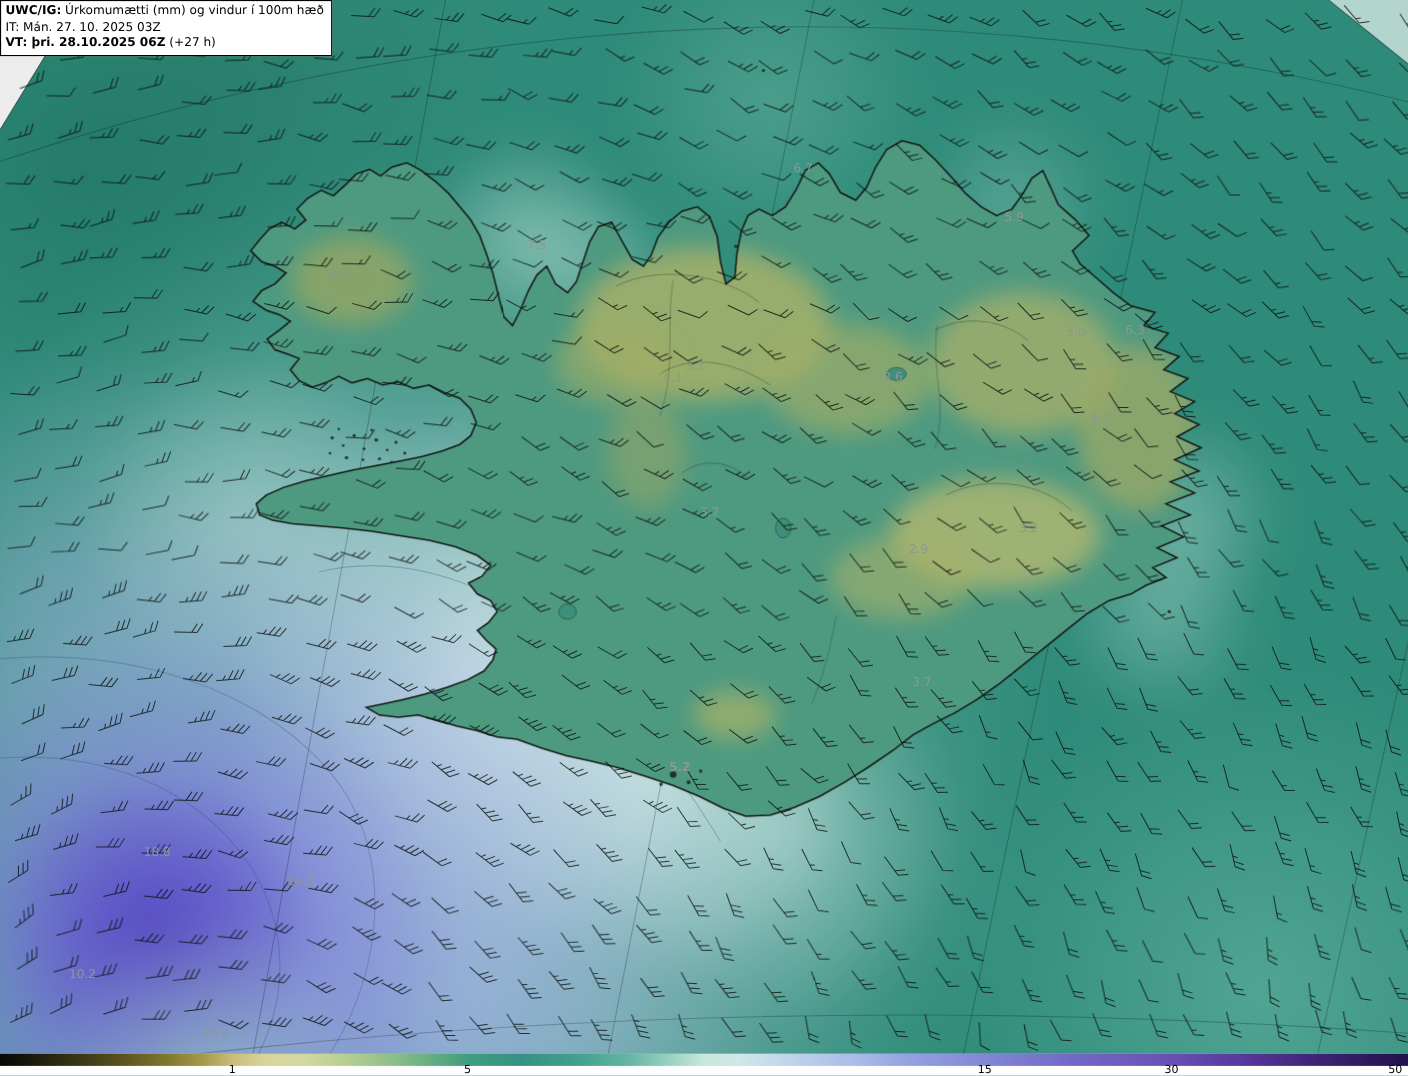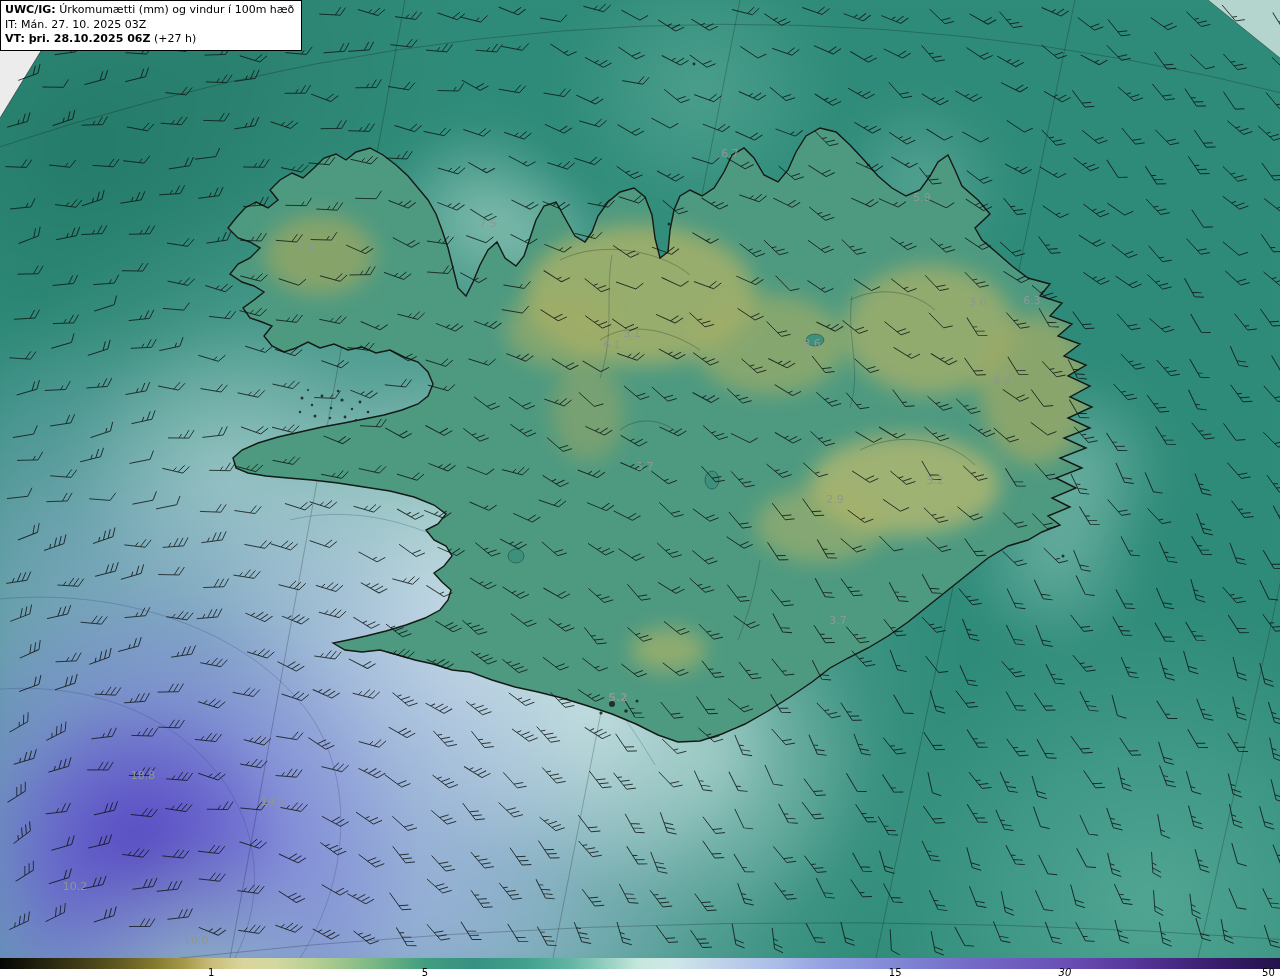--- a/index.html
+++ b/index.html
@@ -1035,17 +1035,17 @@
     </div>
   </div>
 
   <div class="colorbar">
     <div class="cbar"></div>
     <div class="cbticks" id="cb-ticks">
         <span class="cbtick" style="left: 16.5%;">1</span>
         <span class="cbtick" style="left: 33.2%;">5</span>
         <span class="cbtick" style="left: 49.9%; margin-top: 33px;">10</span>
         <span class="cbtick" style="left: 66.5%; margin-left: 44px;">15</span>
-        <span class="cbtick" style="left: 83.2%; font-style: italic;">30</span>
+        <span class="cbtick" style="left: 83.2%;">30</span>
         <span class="cbtick" style="left: 99.1%;">50</span>
       </div>
   </div>
 </div>
 
 </body></html>

